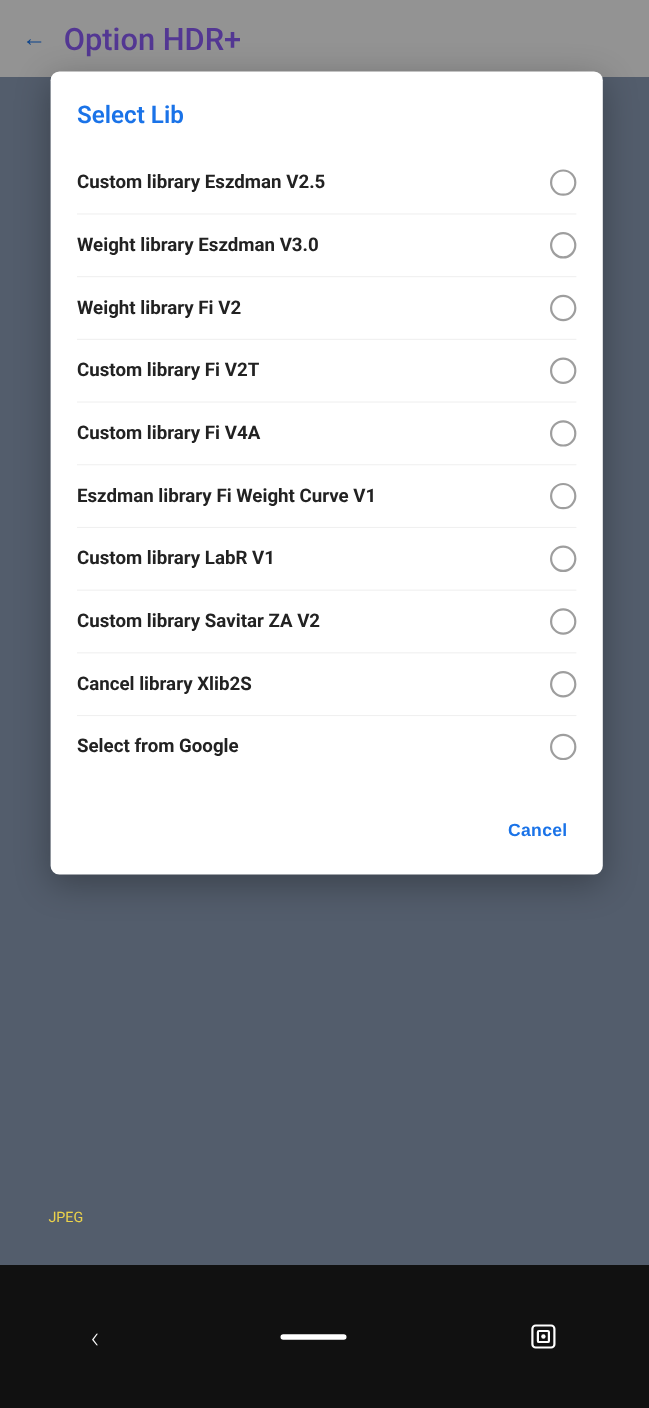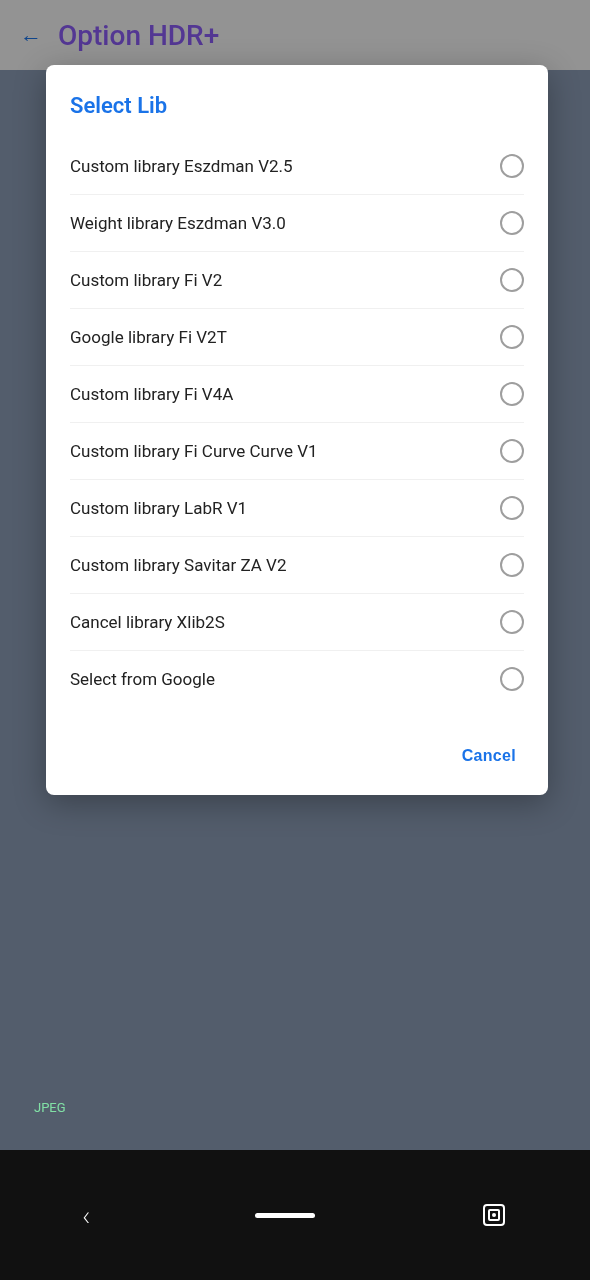--- a/index.html
+++ b/index.html
@@ -82,20 +82,21 @@
       list-style: none;
     }
 
     .radio-item {
       display: flex;
       align-items: center;
       justify-content: center;
       padding: 16px 0;
       border-bottom: 1px solid #f0f0f0;
       cursor: pointer;
+      font-weight: bold;
     }
 
     .radio-item:last-child {
       border-bottom: none;
     }
 
     .radio-label {
       font-size: 17px;
       color: #222222;
       flex: 1;
@@ -141,22 +142,22 @@
       border-radius: 6px;
       padding: 14px 22px;
       cursor: pointer;
       letter-spacing: 0.8px;
       text-transform: uppercase;
     }
 
     .bottom-label {
       position: absolute;
       bottom: 165px;
-      left: 34px;
-      color: #86efac;
+      left: 44px;
+      color: #fde047;
       font-size: 13px;
       opacity: 0.9;
     }
 
     .nav-bar {
       position: absolute;
       bottom: 0;
       left: 0;
       width: 100%;
       height: 130px;
@@ -200,33 +201,33 @@
   <ul class="radio-list" id="radio-list">
   <li class="radio-item">
         <span class="radio-label">Custom library Eszdman V2.5</span>
         <div class="radio-circle"></div>
       </li>
       <li class="radio-item">
         <span class="radio-label">Weight library Eszdman V3.0</span>
         <div class="radio-circle"></div>
       </li>
       <li class="radio-item">
-        <span class="radio-label">Custom library Fi V2</span>
-        <div class="radio-circle"></div>
-      </li>
-      <li class="radio-item">
-        <span class="radio-label">Google library Fi V2T</span>
+        <span class="radio-label">Weight library Fi V2</span>
+        <div class="radio-circle"></div>
+      </li>
+      <li class="radio-item">
+        <span class="radio-label">Custom library Fi V2T</span>
         <div class="radio-circle"></div>
       </li>
       <li class="radio-item">
         <span class="radio-label">Custom library Fi V4A</span>
         <div class="radio-circle"></div>
       </li>
       <li class="radio-item">
-        <span class="radio-label">Custom library Fi Curve Curve V1</span>
+        <span class="radio-label">Eszdman library Fi Weight Curve V1</span>
         <div class="radio-circle"></div>
       </li>
       <li class="radio-item">
         <span class="radio-label">Custom library LabR V1</span>
         <div class="radio-circle"></div>
       </li>
       <li class="radio-item">
         <span class="radio-label">Custom library Savitar ZA V2</span>
         <div class="radio-circle"></div>
       </li>

